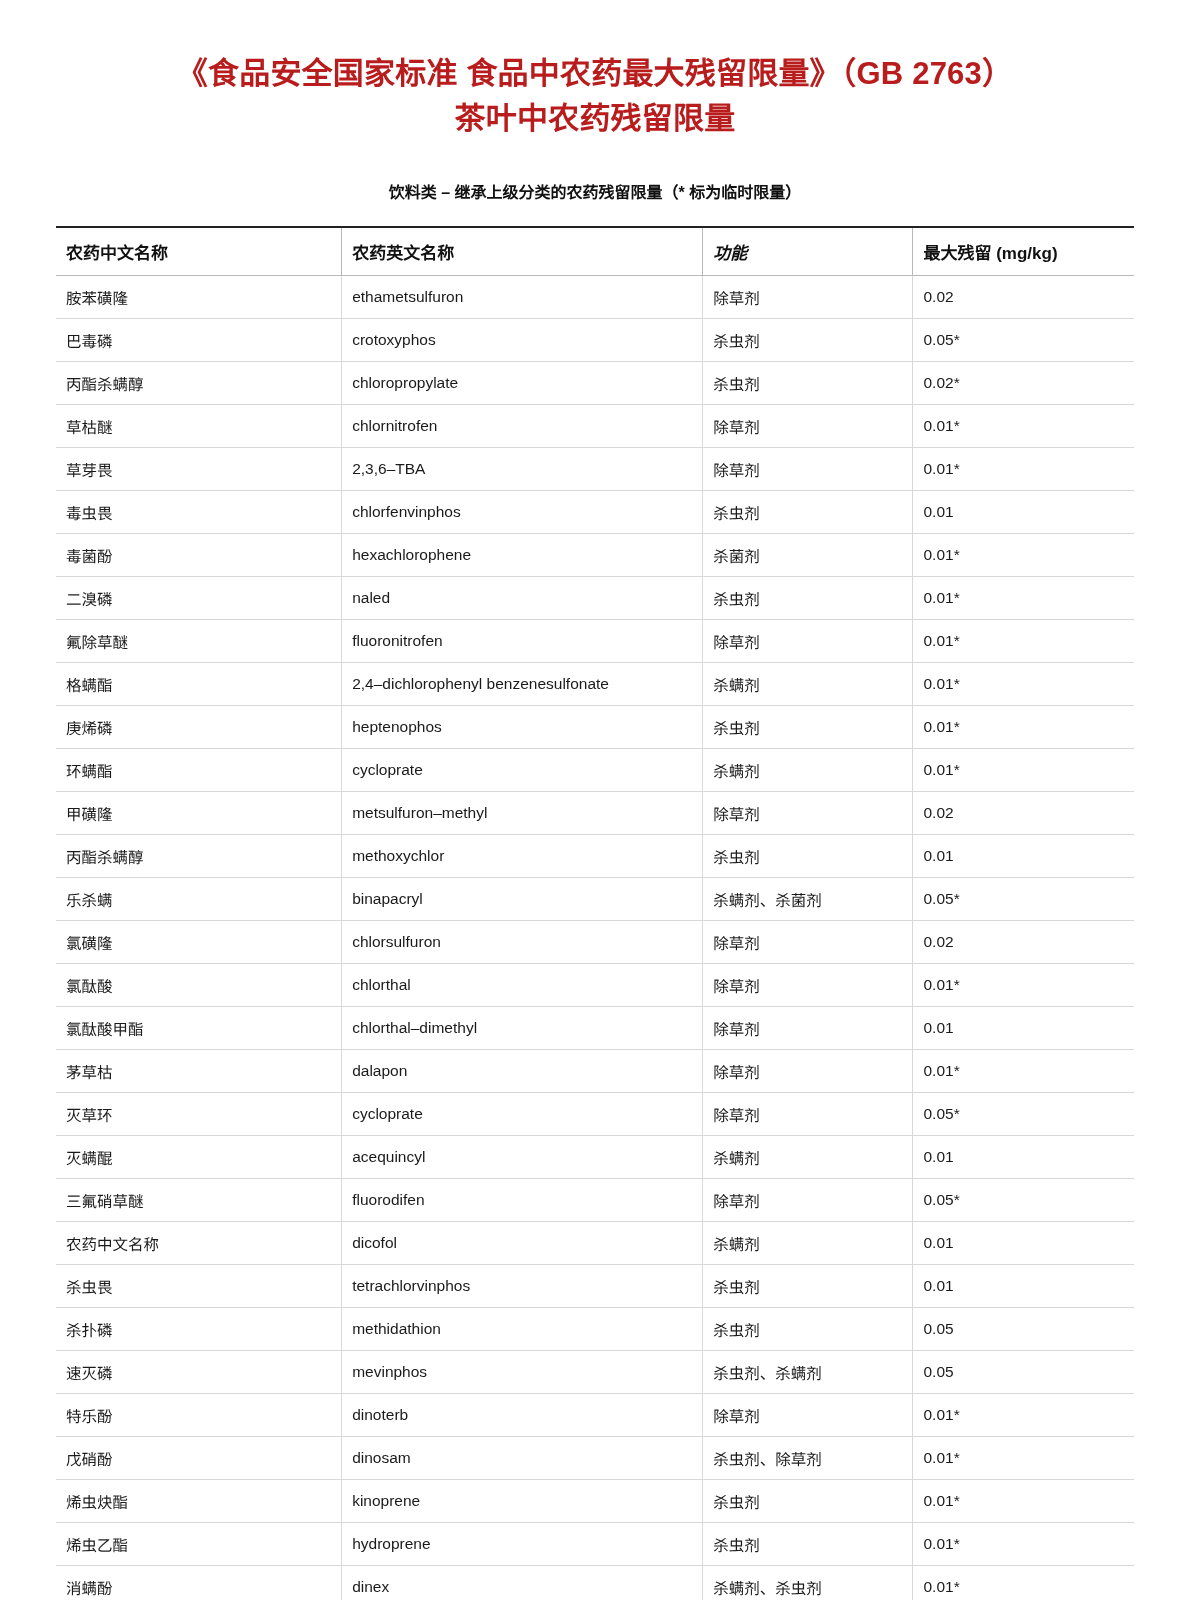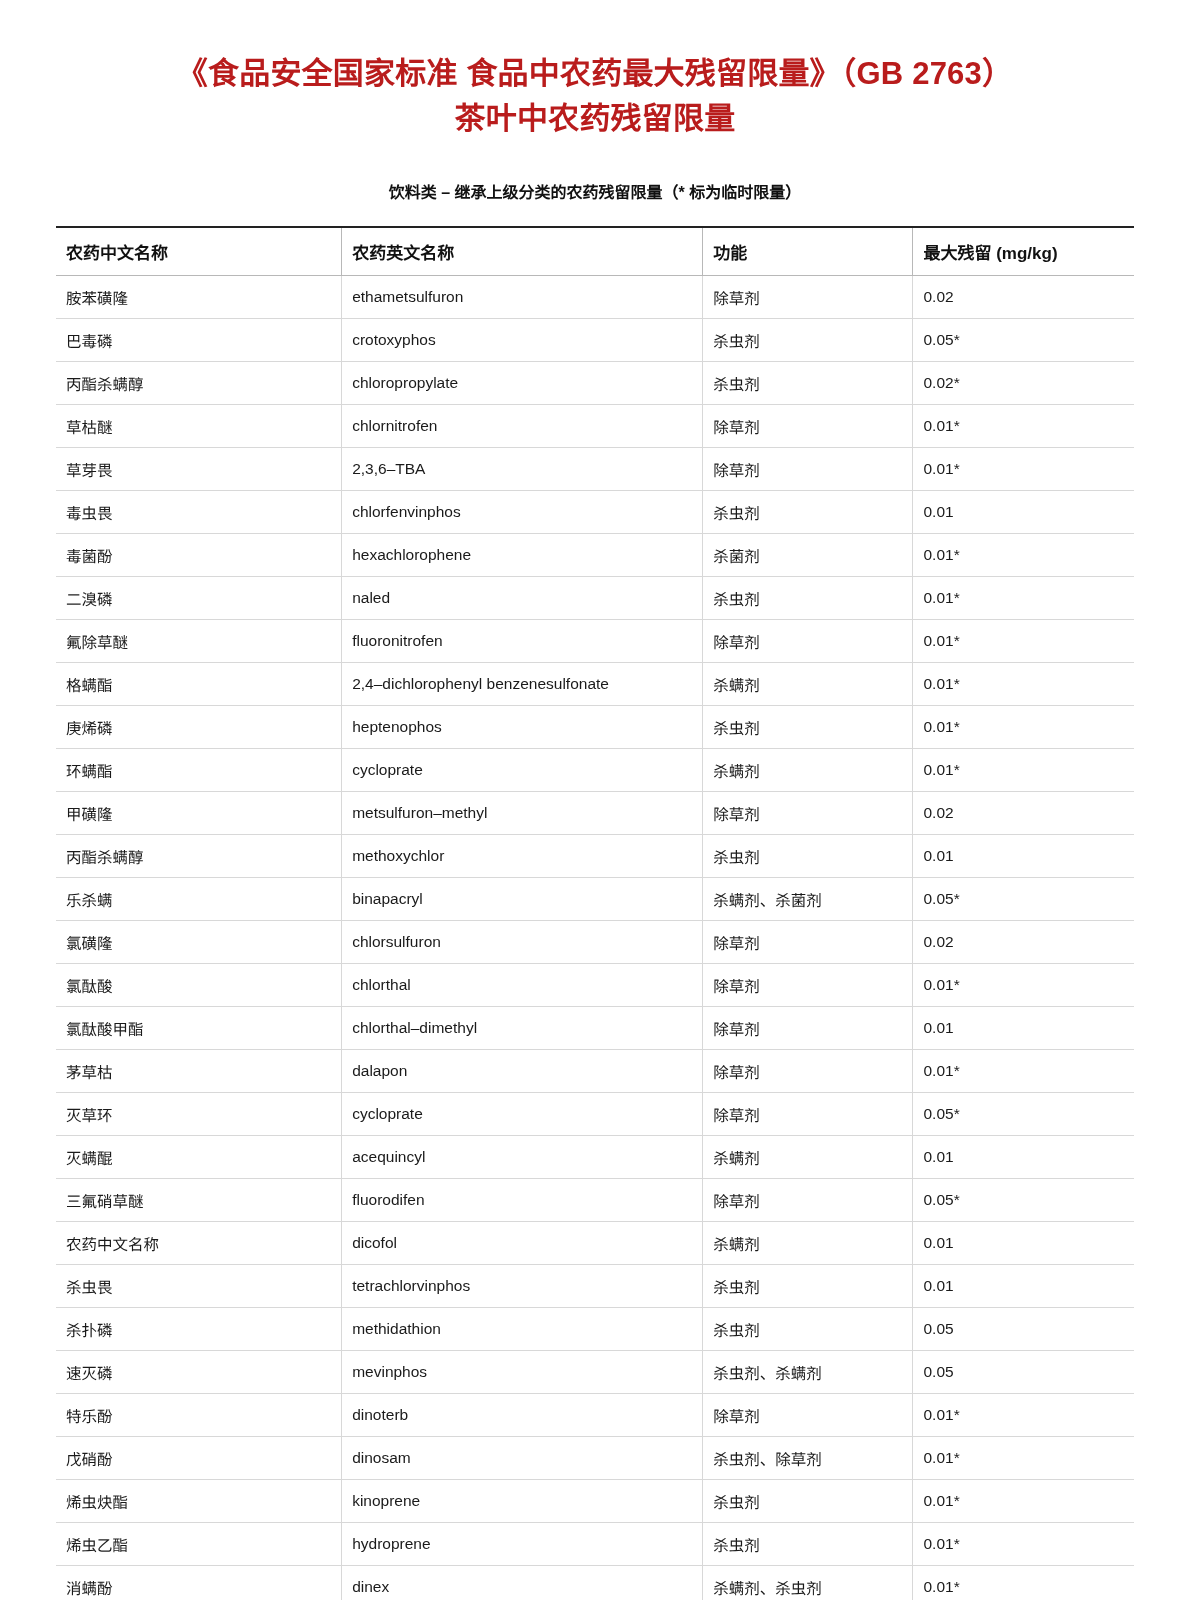--- a/index.html
+++ b/index.html
@@ -61,21 +61,21 @@
     color: #1a1a1a;
     vertical-align: middle;
     white-space: nowrap;
   }
   table.residue-table tbody tr:last-child td {
     border-bottom: 1px solid #b8b8b8;
   }
   
   .col-cn   { width: 26.5%; }
   .col-en   { width: 33.5%; }
-  .col-fn   { width: 19.5%; }
+  .col-fn   { width: 19.5%; font-style: italic; }
   .col-mrl  { width: 20.5%; }
 
   
   table.residue-table th.col-en,
   table.residue-table th.col-fn,
   table.residue-table th.col-mrl,
   table.residue-table td.c-en,
   table.residue-table td.c-fn,
   table.residue-table td.c-mrl {
     border-left: 1px solid #d8d8d8;

